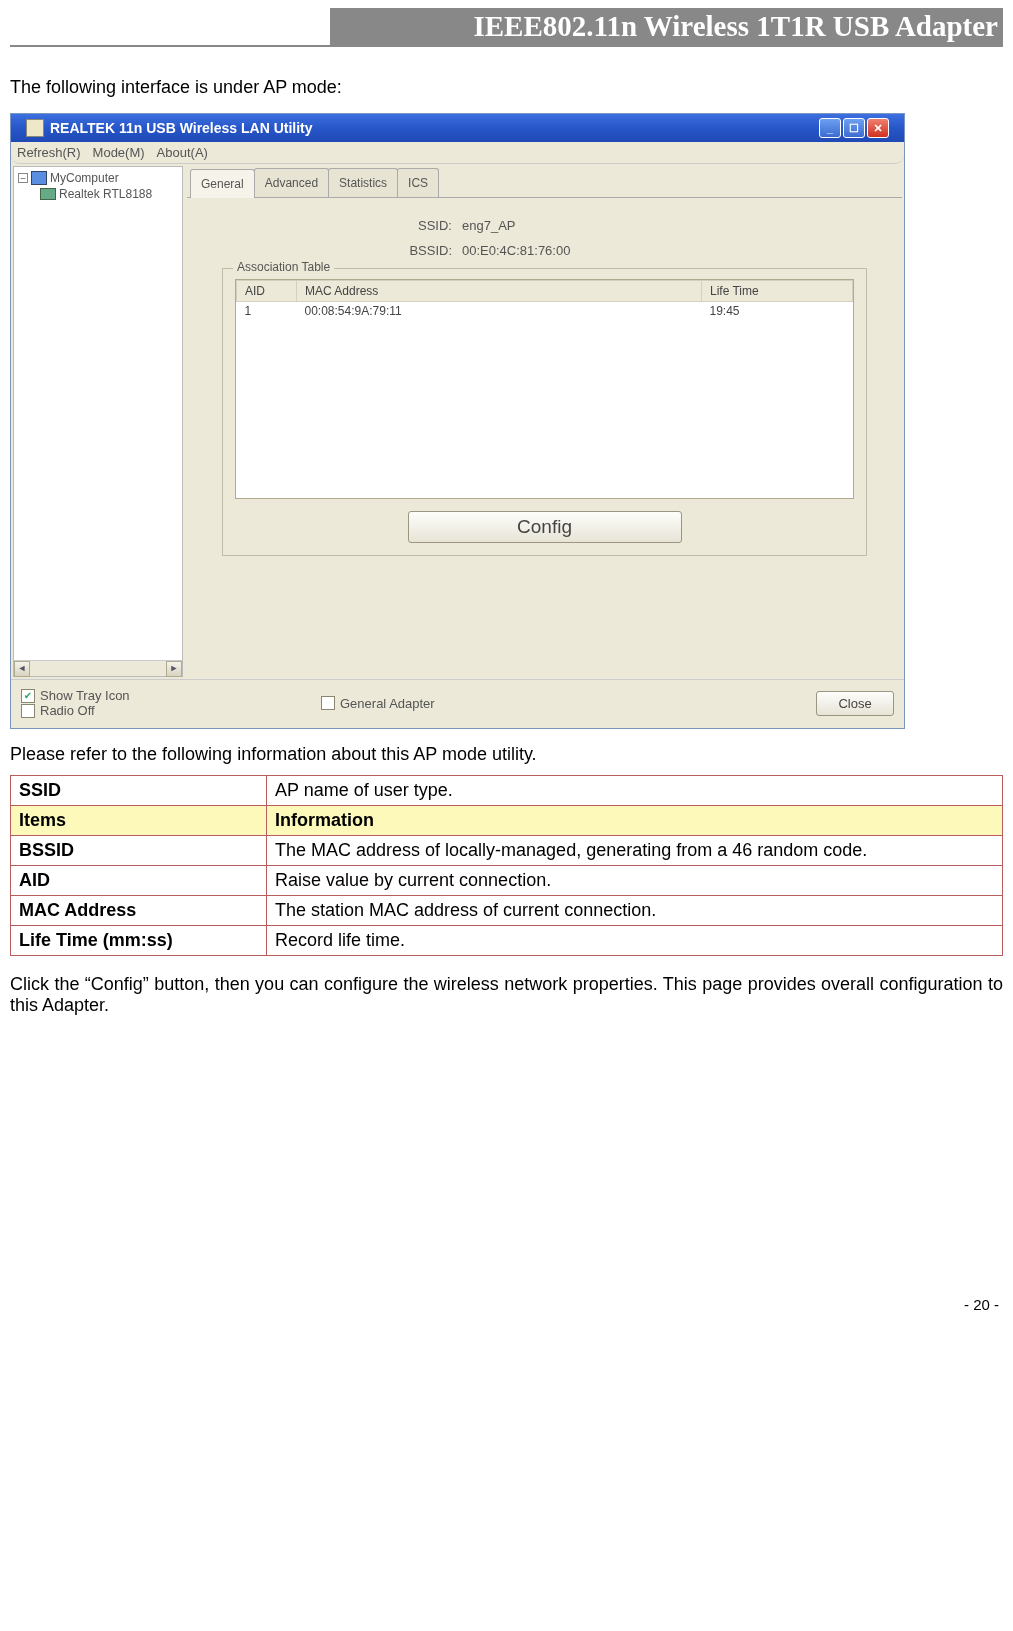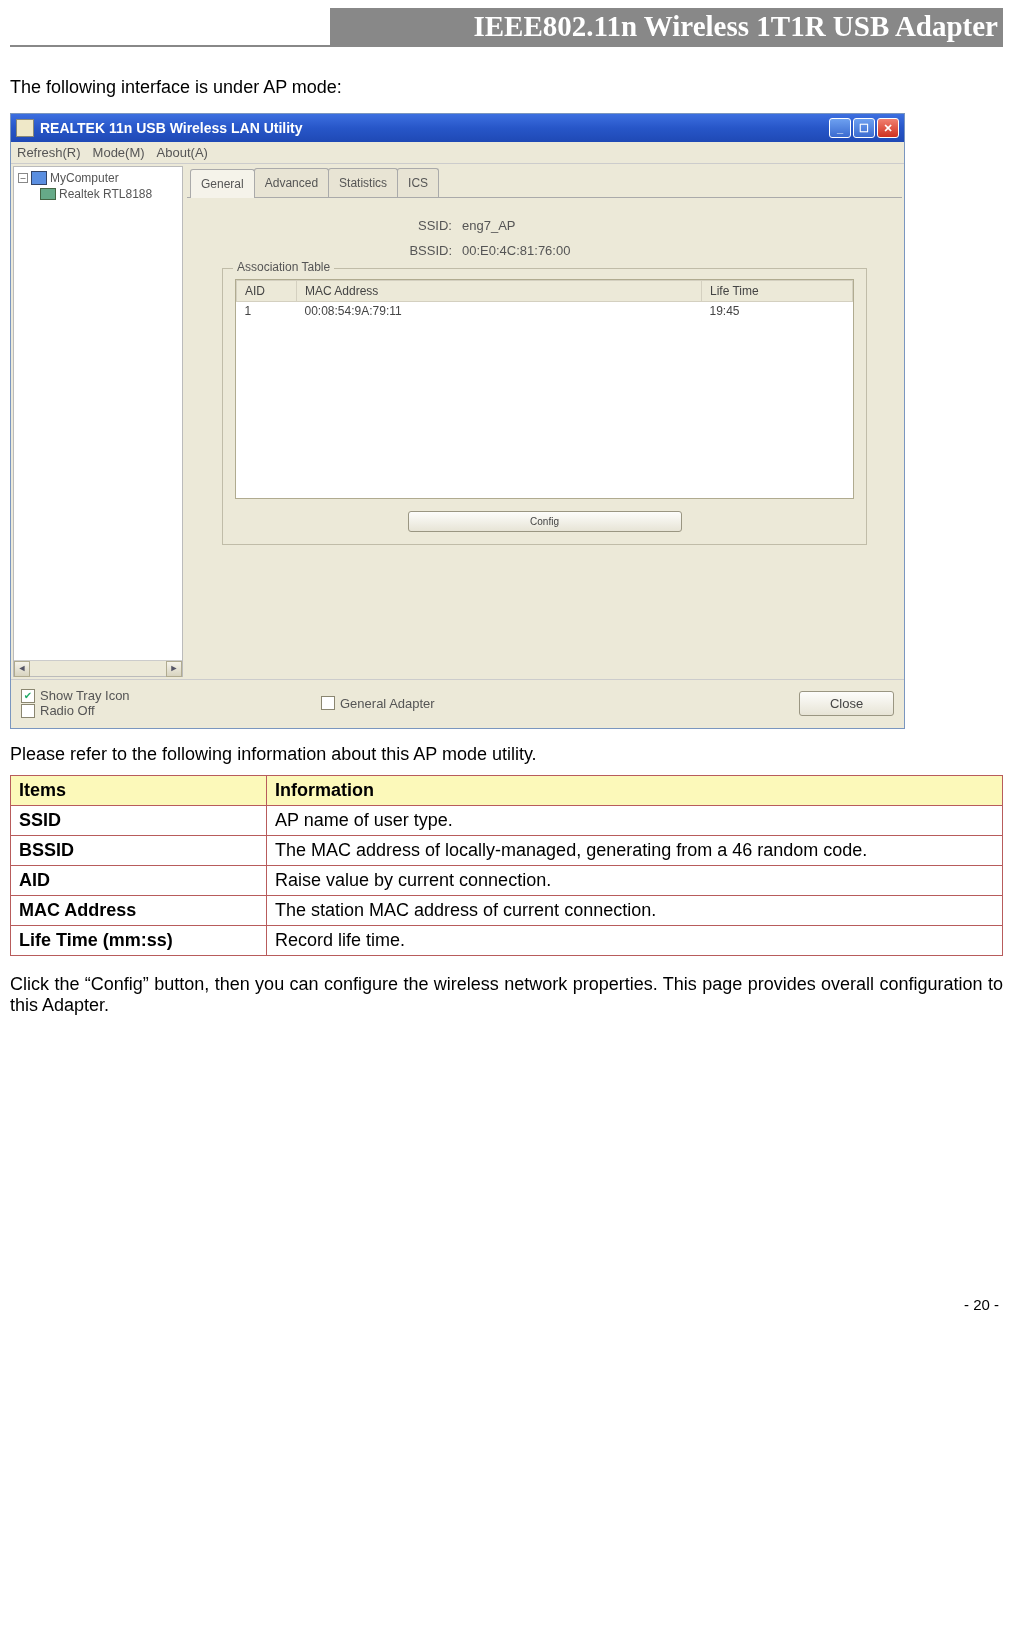--- a/index.html
+++ b/index.html
@@ -44,21 +44,21 @@
       font-size: 13px;
       color: #555;
       position: relative;
       margin-bottom: 15px;
     }
     .titlebar {
       background: linear-gradient(to bottom, #3c6fe0 0%, #2756c8 50%, #1f49b5 100%);
       height: 28px;
       display: flex;
       align-items: center;
-      padding: 0 5px;
+      padding: 0 15px;
       color: #fff;
       font-weight: bold;
       font-size: 14px;
     }
     .titlebar .win-icon {
       width: 18px; height: 18px;
       background: #efe8c8;
       border: 1px solid #887;
       margin-right: 6px;
       display: inline-block;
@@ -78,20 +78,21 @@
     .win-btn.close {
       background: linear-gradient(to bottom, #f08070, #d03020);
     }
     .menubar {
       background: #ece9d8;
       padding: 3px 6px;
       border-bottom: 1px solid #ccc;
       display: flex;
       gap: 12px;
       color: #555;
+      border-radius: 9px;
     }
     .app-body {
       display: flex;
       height: 515px;
       background: #ece9d8;
     }
     .tree-pane {
       width: 170px;
       background: #fff;
       border: 1px solid #bbb;
@@ -197,21 +198,21 @@
     }
     .config-btn {
       display: block;
       margin: 12px auto 0 auto;
       width: 274px;
       padding: 4px 0;
       background: linear-gradient(to bottom,#fdfdfb,#e7e4d6);
       border: 1px solid #9a9682;
       border-radius: 3px;
       text-align: center;
-      font-size: 10px;
+      font-size: 19px;
       color: #444;
     }
     .bottom-bar {
       display: flex;
       align-items: center;
       padding: 8px 10px 10px 10px;
       border-top: 1px solid #ccc;
       gap: 10px;
     }
     .cb {
@@ -221,21 +222,21 @@
     .cb-box {
       width: 14px; height: 14px;
       border: 1px solid #8a8670;
       background: #fff;
       font-size: 10px; line-height: 12px; text-align: center;
       color: #2a6;
     }
     .bottom-col1 { width: 290px; }
     .bottom-col2 { flex: 1; }
     .close-btn {
-      width: 95px;
+      width: 78px;
       padding: 4px 0;
       background: linear-gradient(to bottom,#fdfdfb,#e7e4d6);
       border: 1px solid #9a9682;
       border-radius: 3px;
       text-align: center;
       font-size: 13px;
       color: #444;
     }
     
     .info-text { margin: 15px 0 10px 0; font-size: 18px; }
@@ -367,26 +368,26 @@
       </div>
       <div class="close-btn">Close</div>
     </div>
   </div>
 
   <p class="info-text">Please refer to the following information about this AP mode utility.</p>
 
   <table class="info-table">
     <tbody>
         <tr>
+      <td class="item-col">SSID</td>
+      <td>AP name of user type.</td>
+    </tr>
+    <tr>
       <th class="item-col">Items</th>
       <th>Information</th>
-    </tr>
-    <tr>
-      <td class="item-col">SSID</td>
-      <td>AP name of user type.</td>
     </tr>
     <tr>
       <td class="item-col">BSSID</td>
       <td>The MAC address of locally-managed, generating from a 46 random code.</td>
     </tr>
     <tr>
       <td class="item-col">AID</td>
       <td>Raise value by current connection.</td>
     </tr>
     <tr>

